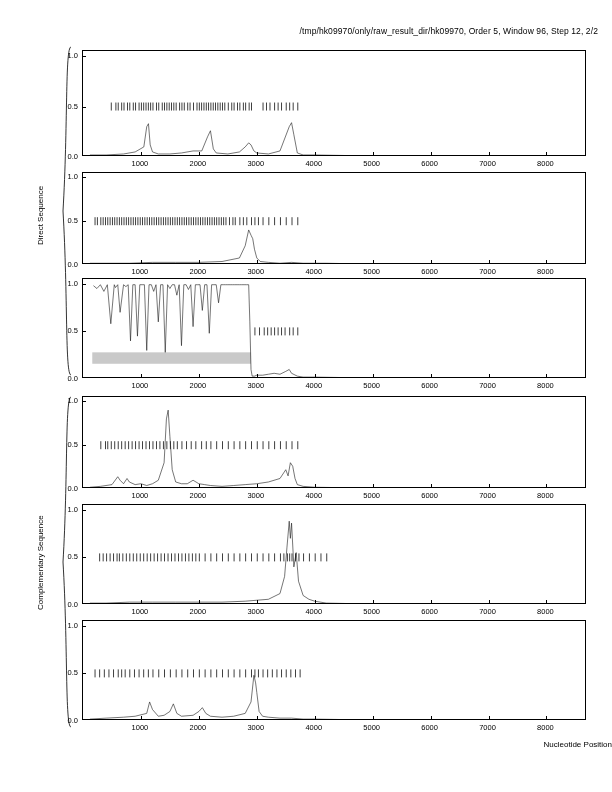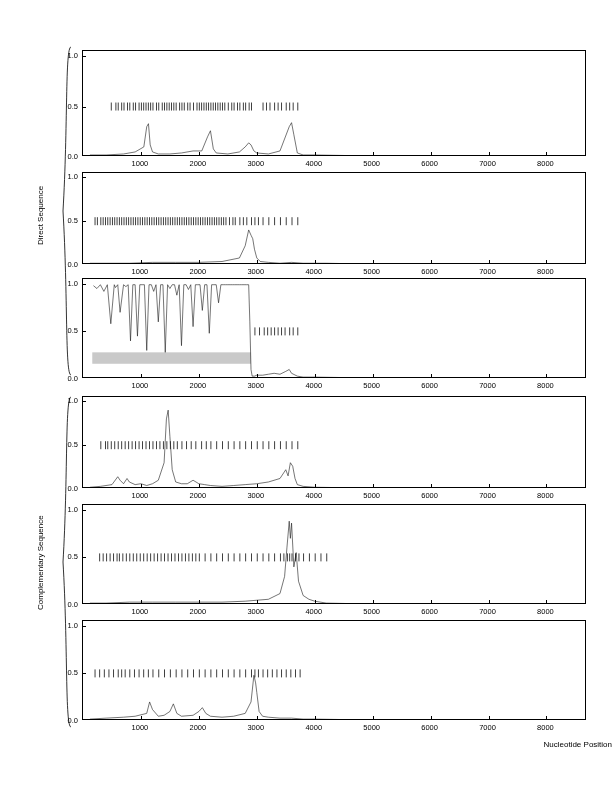--- a/index.html
+++ b/index.html
@@ -72,20 +72,21 @@
   svg{display:block;}
   .curve{fill:none;stroke:#1a1a1a;stroke-width:0.6;}
   .marker-row rect{fill:#2b2b2b;}
   .grayband{fill:#c9c9c9;}
 </style>
 </head>
 <body>
 
 <div id="figure">
 
+  <div class="title">/tmp/hk09970/only/raw_result_dir/hk09970, Order 5, Window 96, Step 12, 2/2</div>
 
   <div class="axis-title-y" style="left:36px;top:245px;">Direct Sequence</div>
   <div class="axis-title-y" style="left:36px;top:610px;">Complementary Sequence</div>
 
   <div class="brace" style="left:62px;top:46px;">
     <svg width="10" height="330" viewBox="0 0 10 330">
       <path d="M9 1 C3 1 6 80 1 165 C6 250 3 329 9 329" fill="none" stroke="#000" stroke-width="0.8"></path>
     </svg>
   </div>
   <div class="brace" style="left:62px;top:396px;">

